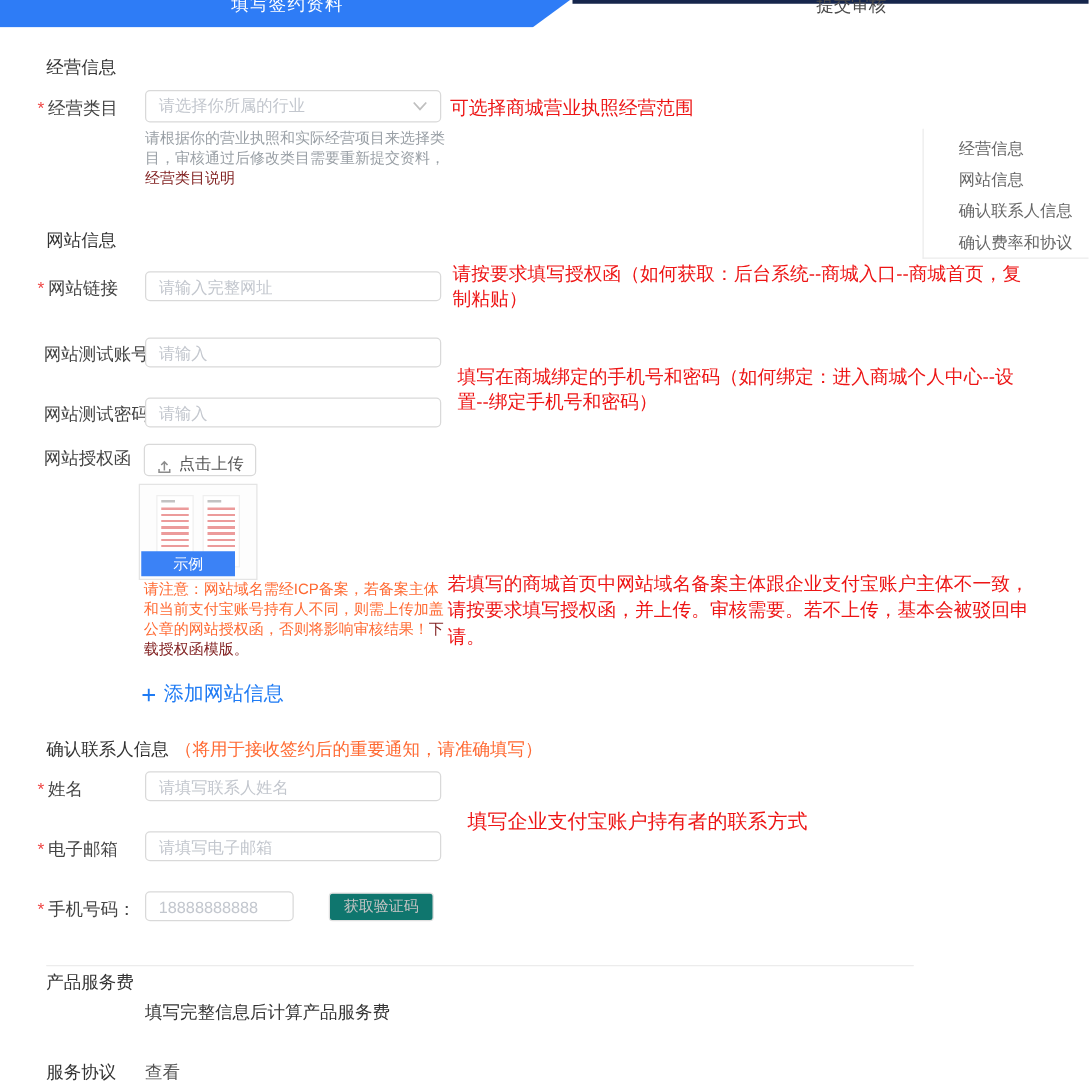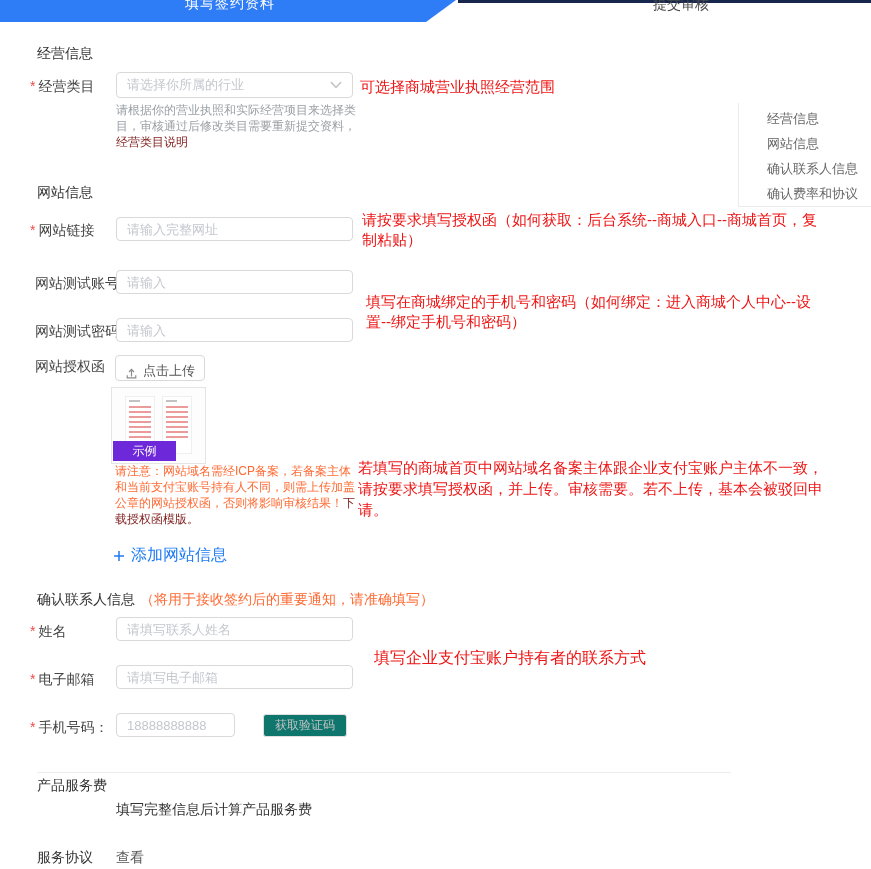--- a/index.html
+++ b/index.html
@@ -31,21 +31,21 @@
 
   .upbtn{position:absolute;left:115px;top:355px;width:90px;height:26px;border:1px solid #d9d9d9;
          border-radius:4px;background:#fff;display:flex;align-items:flex-end;justify-content:center;
          gap:5px;font-size:13px;color:#555;cursor:pointer;font-family:inherit}
   .thumb{position:absolute;left:111px;top:387px;width:95px;height:77px;border:1px solid #e4e4e4;background:#fdfdfd;cursor:pointer}
   .doc-page{position:absolute;top:8px;width:30px;height:58px;background:#fff;border:1px solid #efefef;overflow:hidden}
   .doc-page.p1{left:13px}.doc-page.p2{left:50px}
   .doc-page::before{content:"";position:absolute;left:3px;right:3px;top:9px;height:34px;
         background:repeating-linear-gradient(to bottom,#ec9b9b 0 2px,transparent 2px 5px)}
   .doc-page::after{content:"";position:absolute;left:3px;top:3px;width:11px;height:2px;background:#c2c2c2}
-  .sample-tag{position:absolute;left:1px;top:53px;width:63px;height:20px;background:#6d28d9;color:#fff;
+  .sample-tag{position:absolute;left:1px;top:53px;width:75px;height:20px;background:#3b82f6;color:#fff;
         font-size:12px;display:flex;align-items:center;justify-content:center}
 
   #addlink{position:absolute;left:113px;top:545px;display:flex;align-items:center;gap:6px;
            font-size:16px;color:#1f7bf4;cursor:pointer}
   #t-contact{position:absolute;left:37px;top:591px;font-size:14px;white-space:nowrap}
   #t-contact .sub{color:#ff6a33;margin-left:5px}
 
   .codebtn{position:absolute;left:263px;top:714px;width:84px;height:23px;border:1px solid #e0e0e0;
            border-radius:3px;background:#0f766e;color:#c2c2c2;font-size:12px;display:flex;
            align-items:center;justify-content:center;font-family:inherit}

